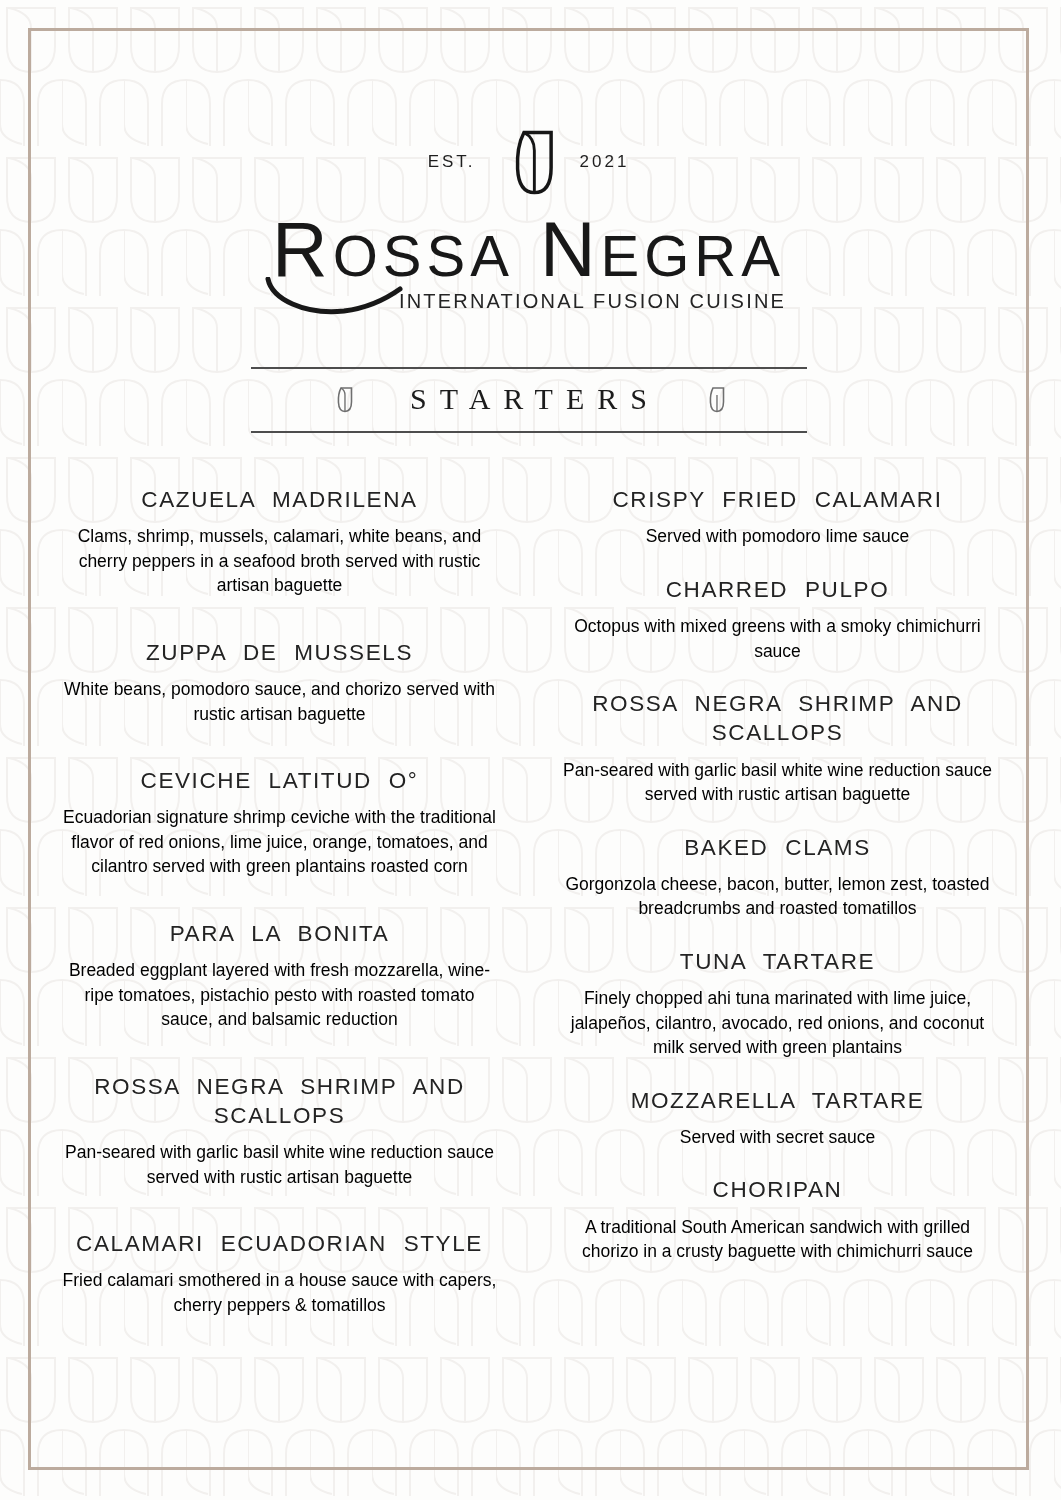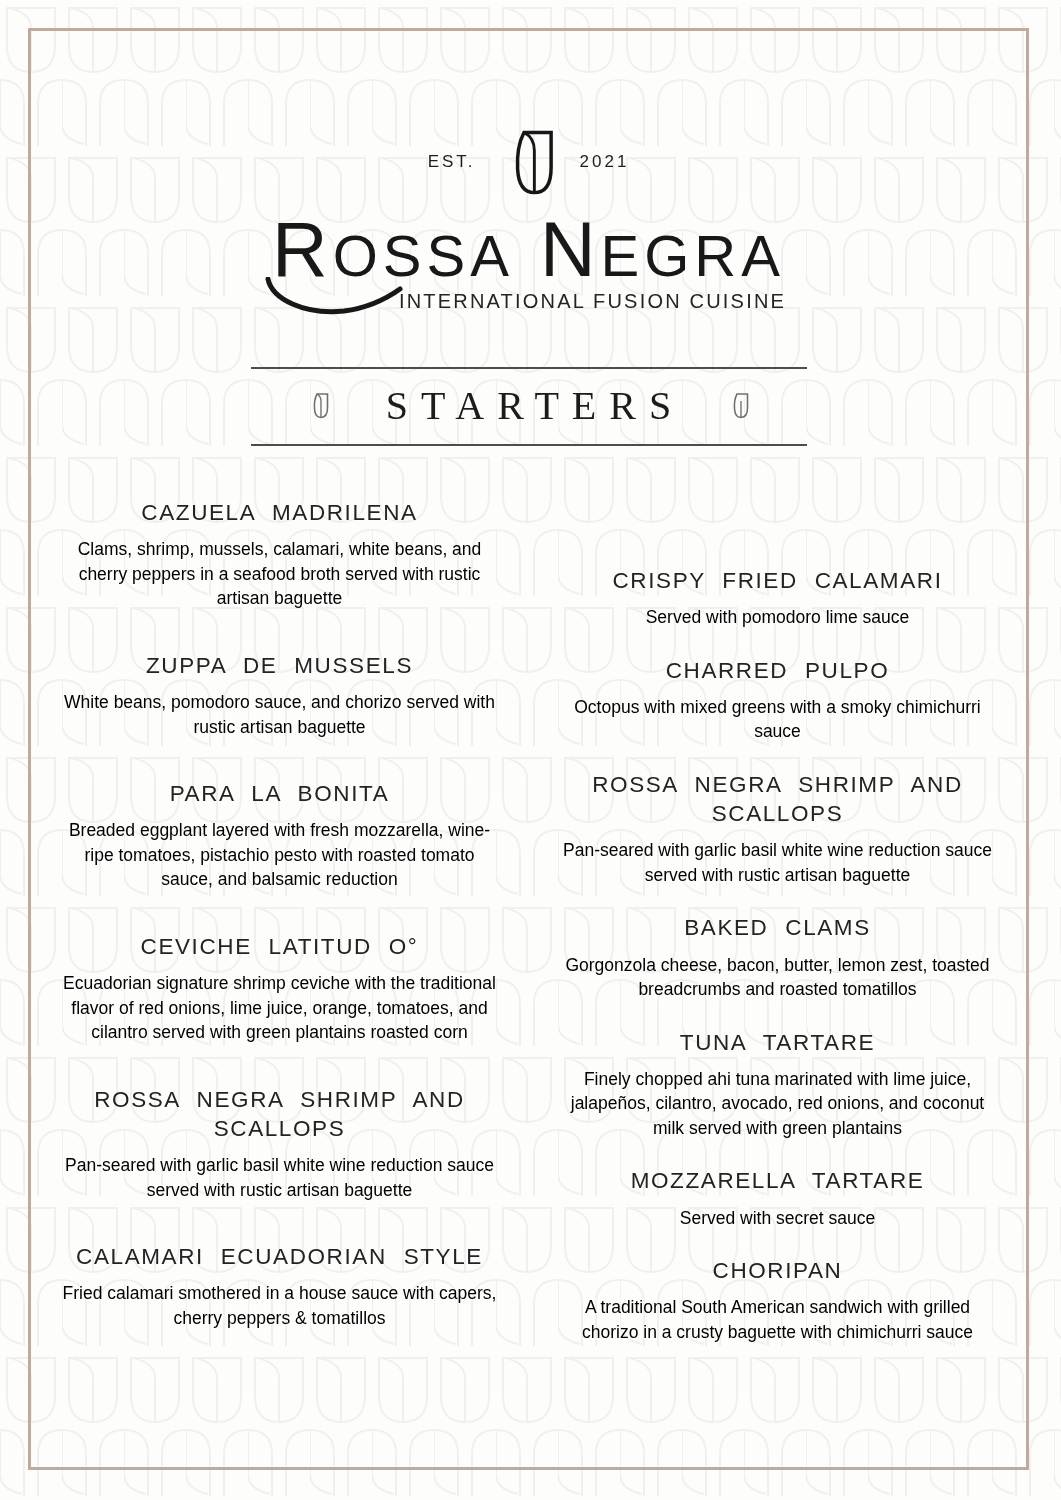--- a/index.html
+++ b/index.html
@@ -27,26 +27,26 @@
 
   .subtitle { margin-top:2px; font-size:20px; letter-spacing:2.2px; color:#242424;
               transform:translateX(64px); }
 
   .tagline { margin-top:44px; font-size:19.5px; line-height:1.75; color:#3d3d3d; }
 
   
   .section-rule { width:556px; margin:54px auto 0;
                   border-top:2px solid #4d4d4d; border-bottom:2px solid #4d4d4d;
                   padding:13px 0 15px; display:flex; align-items:center; justify-content:center; gap:44px; }
-  .section-title { font-family:"Liberation Serif", serif; font-size:40px; letter-spacing:13px;
+  .section-title { font-family:"Liberation Serif", serif; font-size:30px; letter-spacing:13px;
                    color:#1c1c1c; text-indent:13px; }
   .tulip-small { display:block; }
 
   
-  .menu { margin:52px auto 0; display:flex; justify-content:center; gap:54px;align-items:flex-end; }
+  .menu { margin:52px auto 0; display:flex; justify-content:center; gap:54px; }
   .menu-col { width:444px; }
   .menu-item { margin-bottom:40px; }
   .col-right .menu-item { margin-bottom:26px; }
   .dish-name { font-size:22.5px; letter-spacing:1.6px; word-spacing:9px; color:#232323;
                line-height:1.3; margin-bottom:10px; }
   .dish-desc { font-size:17.5px; color:#000000; line-height:1.4; padding:0 4px; }
 </style>
 </head>
 <body>
 
@@ -131,26 +131,26 @@
       <div class="menu-col col-left">
         <div class="menu-item">
           <div class="dish-name">CAZUELA MADRILENA</div>
           <div class="dish-desc">Clams, shrimp, mussels, calamari, white beans, and cherry peppers in a seafood broth served with rustic artisan baguette</div>
         </div>
         <div class="menu-item">
           <div class="dish-name">ZUPPA DE MUSSELS</div>
           <div class="dish-desc">White beans, pomodoro sauce, and chorizo served with rustic artisan baguette</div>
         </div>
         <div class="menu-item">
+          <div class="dish-name">CEVICHE LATITUD O°</div>
+          <div class="dish-desc">Ecuadorian signature shrimp ceviche with the traditional flavor of red onions, lime juice, orange, tomatoes, and cilantro served with green plantains roasted corn</div>
+        </div>
+        <div class="menu-item">
           <div class="dish-name">PARA LA BONITA</div>
           <div class="dish-desc">Breaded eggplant layered with fresh mozzarella, wine-ripe tomatoes, pistachio pesto with roasted tomato sauce, and balsamic reduction</div>
-        </div>
-        <div class="menu-item">
-          <div class="dish-name">CEVICHE LATITUD O°</div>
-          <div class="dish-desc">Ecuadorian signature shrimp ceviche with the traditional flavor of red onions, lime juice, orange, tomatoes, and cilantro served with green plantains roasted corn</div>
         </div>
         <div class="menu-item">
           <div class="dish-name">ROSSA NEGRA SHRIMP AND SCALLOPS</div>
           <div class="dish-desc">Pan-seared with garlic basil white wine reduction sauce served with rustic artisan baguette</div>
         </div>
         <div class="menu-item">
           <div class="dish-name">CALAMARI ECUADORIAN STYLE</div>
           <div class="dish-desc">Fried calamari smothered in a house sauce with capers, cherry peppers &amp; tomatillos</div>
         </div>
       </div>

